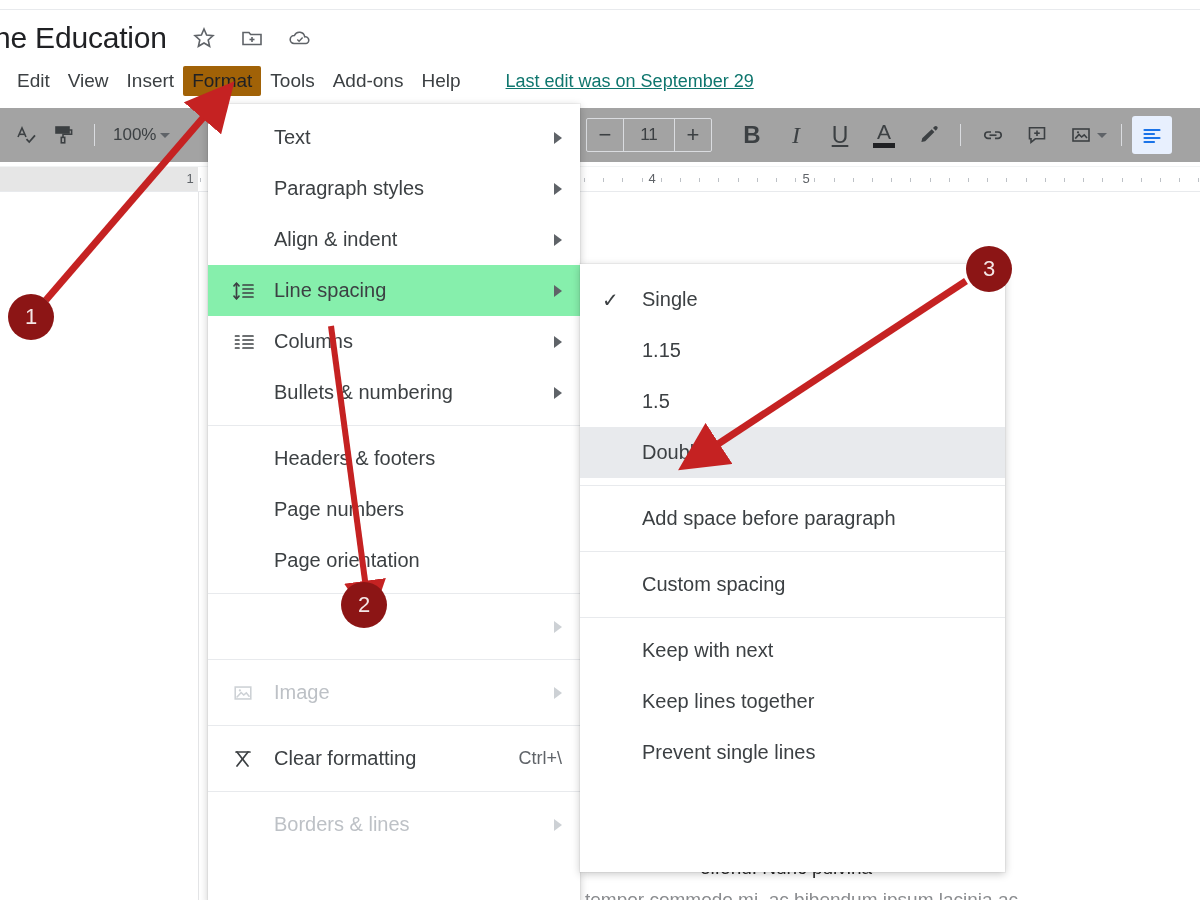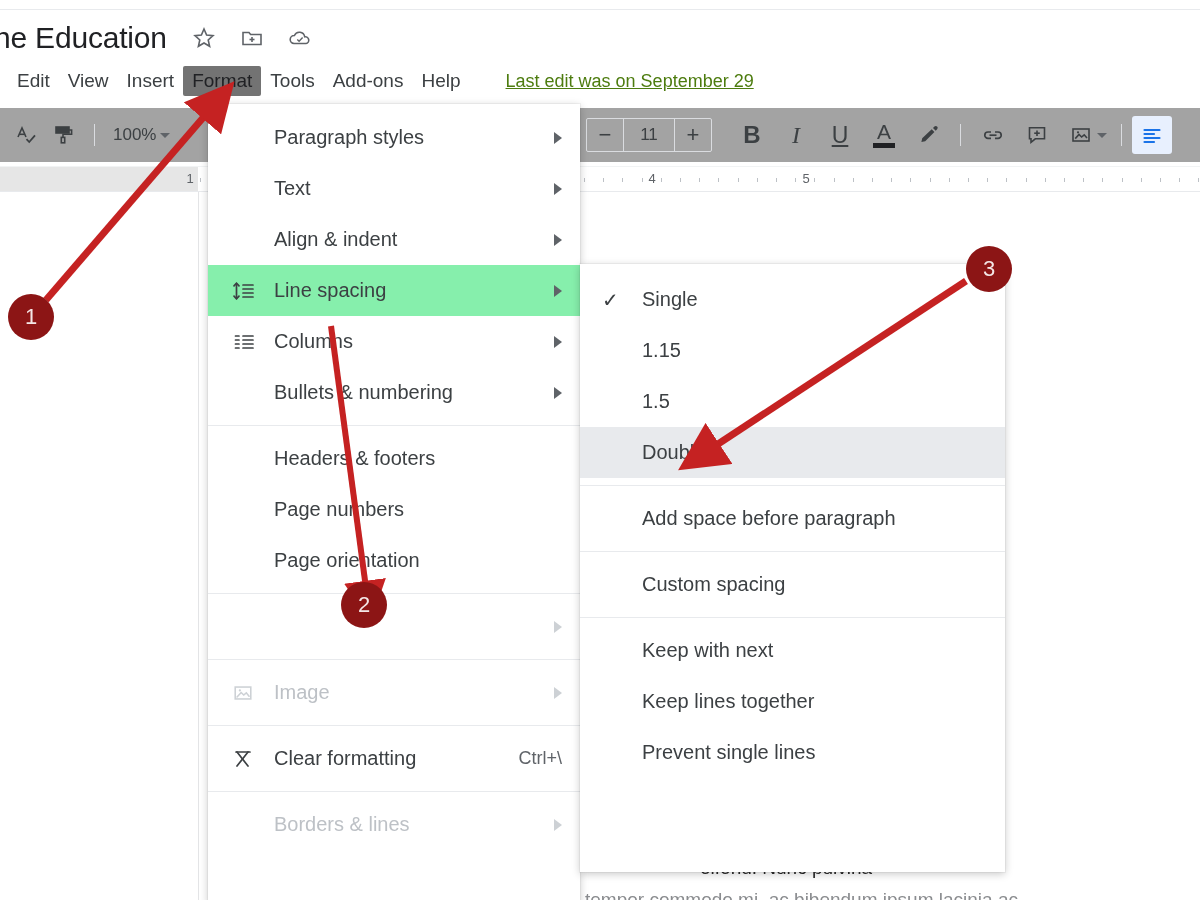--- a/index.html
+++ b/index.html
@@ -32,23 +32,23 @@
   
   .menubar {
     position: absolute; left: 0; top: 64px; width: 1200px; height: 34px;
     display: flex; align-items: center;
   }
   .menu-item {
     font-size: 19px; color: #3c4043; padding: 4px 9px; white-space: nowrap;
     border-radius: 2px;
   }
   .menu-item.first { margin-left: 8px; }
-  .menu-item.active { background: #737373; color: #202124; }
+  .menu-item.active { background: #a16207; color: #202124; }
   .last-edit {
-    font-size: 18px; color: #4d7c0f; margin-left: 36px;
+    font-size: 18px; color: #0f766e; margin-left: 36px;
     text-decoration: underline; white-space: nowrap;
   }
 
   
   .toolbar {
     position: absolute; left: 0; top: 108px; width: 1200px; height: 54px;
     background: #a3a3a3;
     display: flex; align-items: center;
   }
   .tb-left { display: flex; align-items: center; gap: 2px; padding-left: 8px; }
@@ -358,26 +358,26 @@
 
       <div class="doc-block" style="left:585px; top:692px; width:615px;">
         <div class="doc-text" style="position:static;left:auto;top:auto;width:615px;color:#8a8c8f;">tempor commodo mi, ac bibendum ipsum lacinia ac</div>
       </div>
     </div>
   </div>
 
   <div class="format-menu" id="format-menu">
       <div class="mi">
         <span class="mi-icon empty"></span>
+        <span class="mi-label">Text</span>
+        <span class="mi-arrow"></span>
+      </div>
+      <div class="mi">
+        <span class="mi-icon empty"></span>
         <span class="mi-label">Paragraph styles</span>
-        <span class="mi-arrow"></span>
-      </div>
-      <div class="mi">
-        <span class="mi-icon empty"></span>
-        <span class="mi-label">Text</span>
         <span class="mi-arrow"></span>
       </div>
       <div class="mi">
         <span class="mi-icon empty"></span>
         <span class="mi-label">Align &amp; indent</span>
         <span class="mi-arrow"></span>
       </div>
       <div class="mi hl">
         <span class="mi-icon">
           <svg width="24" height="24" viewBox="0 0 24 24" stroke="currentColor" stroke-width="1.7" fill="none" stroke-linecap="round">

